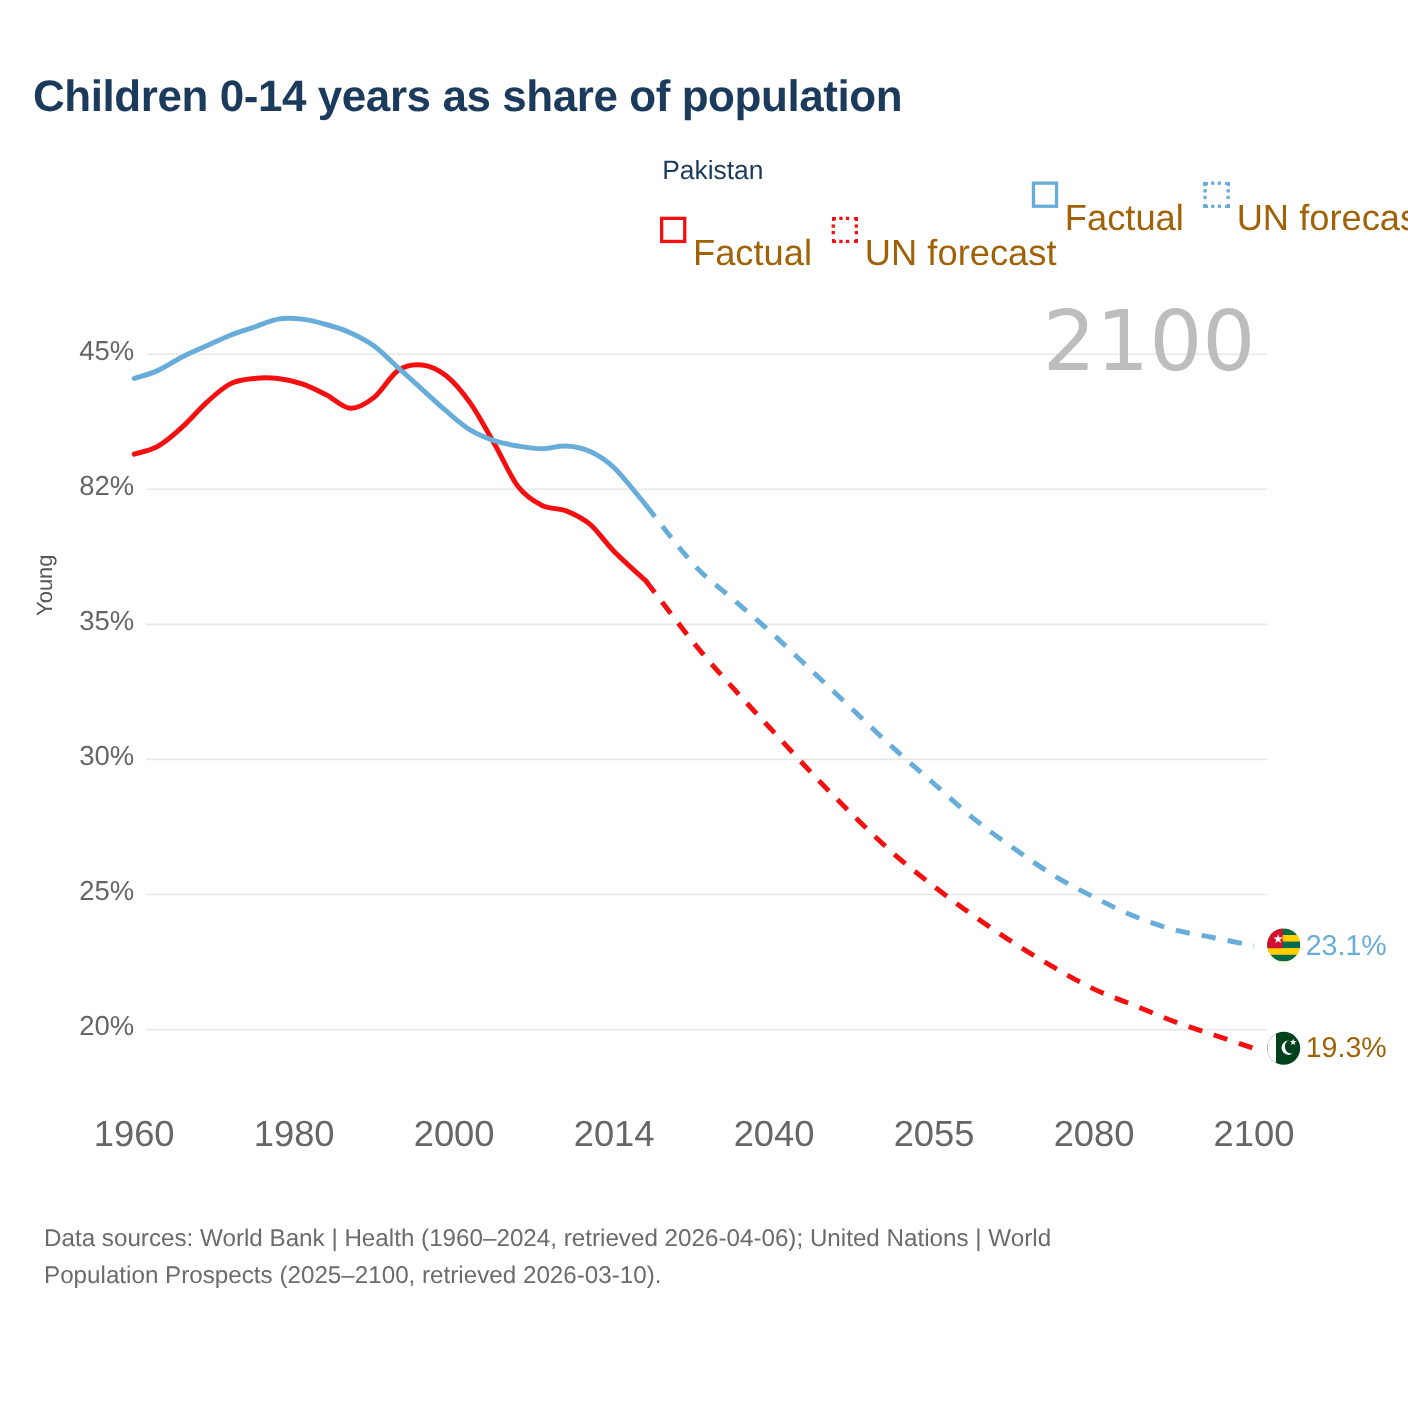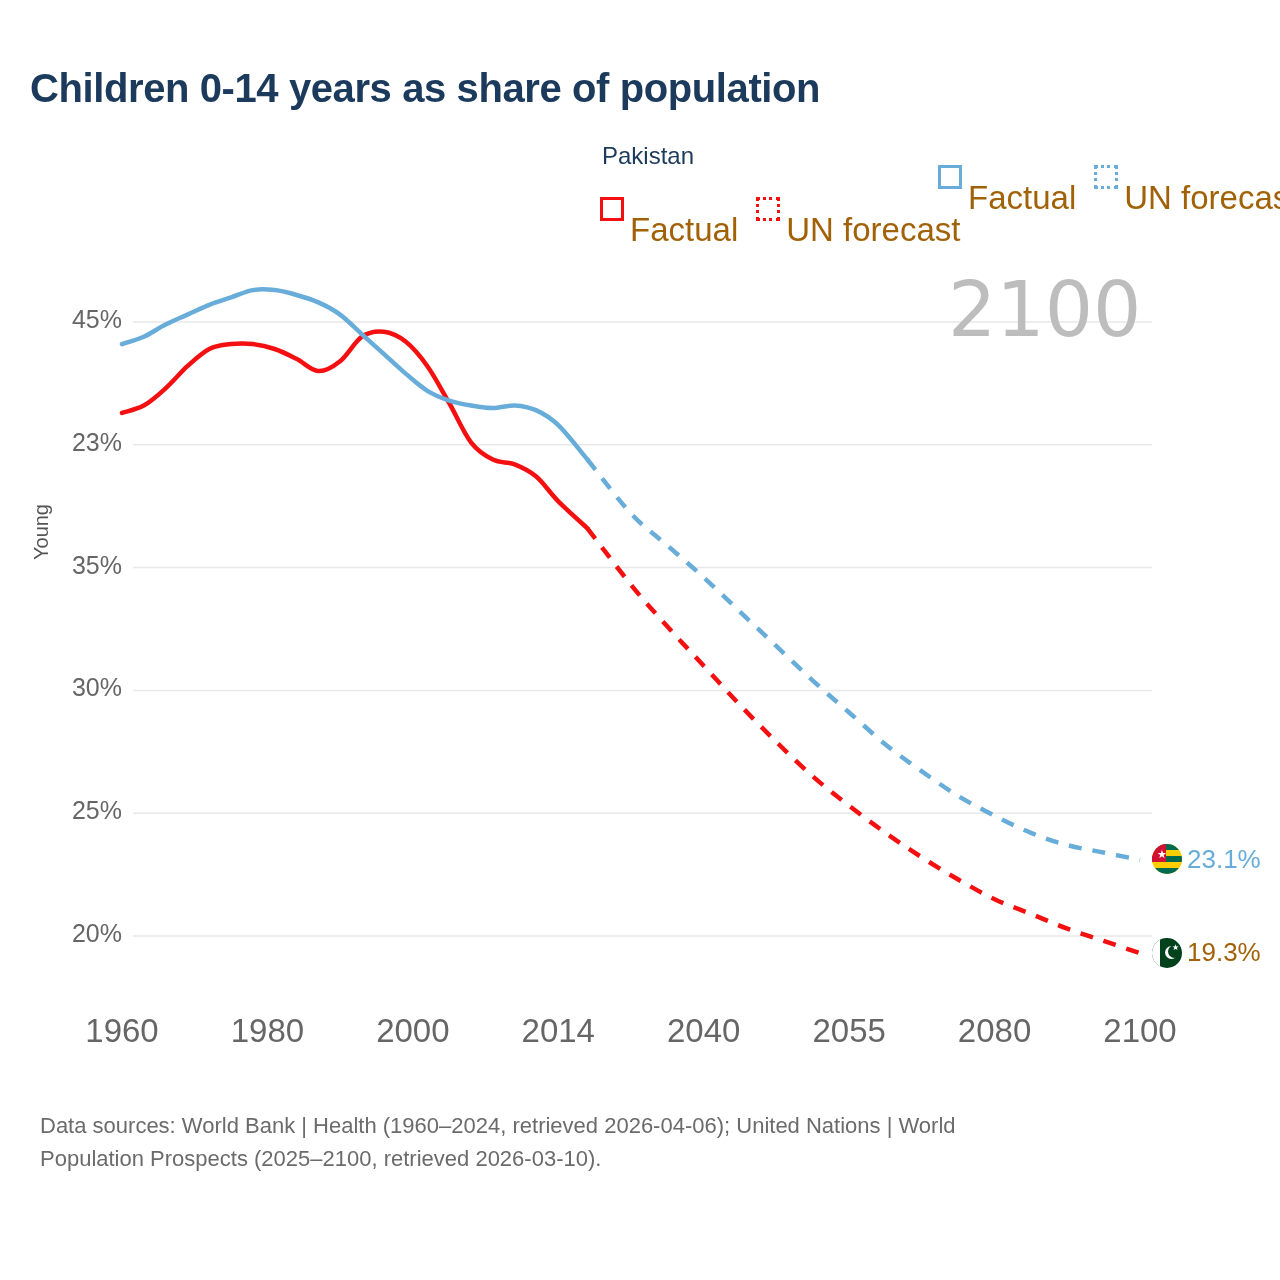--- a/index.html
+++ b/index.html
@@ -186,21 +186,21 @@
 
     <div class="watermark">2100</div>
 
     <div class="ylabel">Young</div>
 
     <div id="ytick-host">
         <div class="ytick" style="left: 22px; top: 919px;">20%</div>
         <div class="ytick" style="left: 22px; top: 796.2px;">25%</div>
         <div class="ytick" style="left: 22px; top: 673.4px;">30%</div>
         <div class="ytick" style="left: 22px; top: 550.6px;">35%</div>
-        <div class="ytick" style="left: 22px; top: 427.8px;">23%</div>
+        <div class="ytick" style="left: 22px; top: 427.8px;">82%</div>
         <div class="ytick" style="left: 22px; top: 305px;">45%</div>
       </div>
     <div id="xtick-host">
         <div class="xtick" style="left: 62px; top: 1012px;">1960</div>
         <div class="xtick" style="left: 207.429px; top: 1012px;">1980</div>
         <div class="xtick" style="left: 352.857px; top: 1012px;">2000</div>
         <div class="xtick" style="left: 498.286px; top: 1012px;">2014</div>
         <div class="xtick" style="left: 643.714px; top: 1012px;">2040</div>
         <div class="xtick" style="left: 789.143px; top: 1012px;">2055</div>
         <div class="xtick" style="left: 934.571px; top: 1012px;">2080</div>

